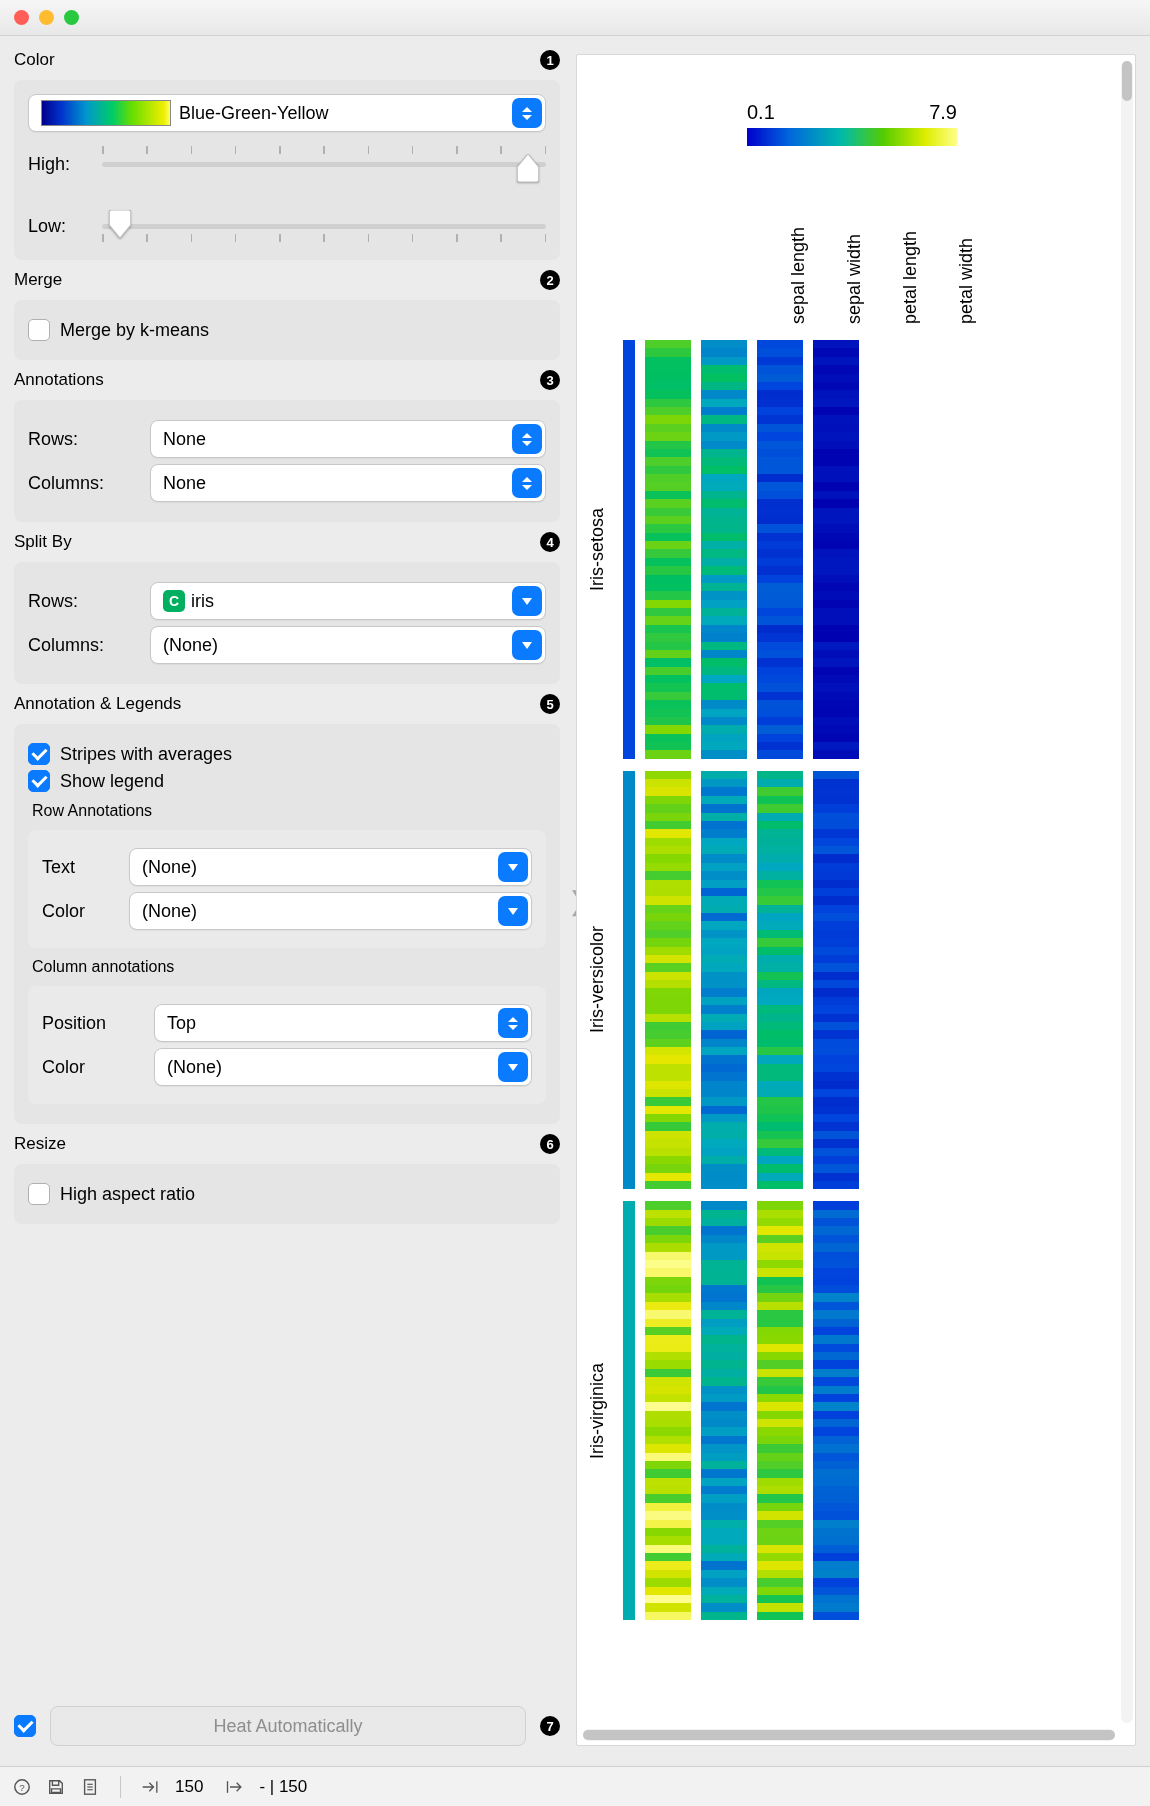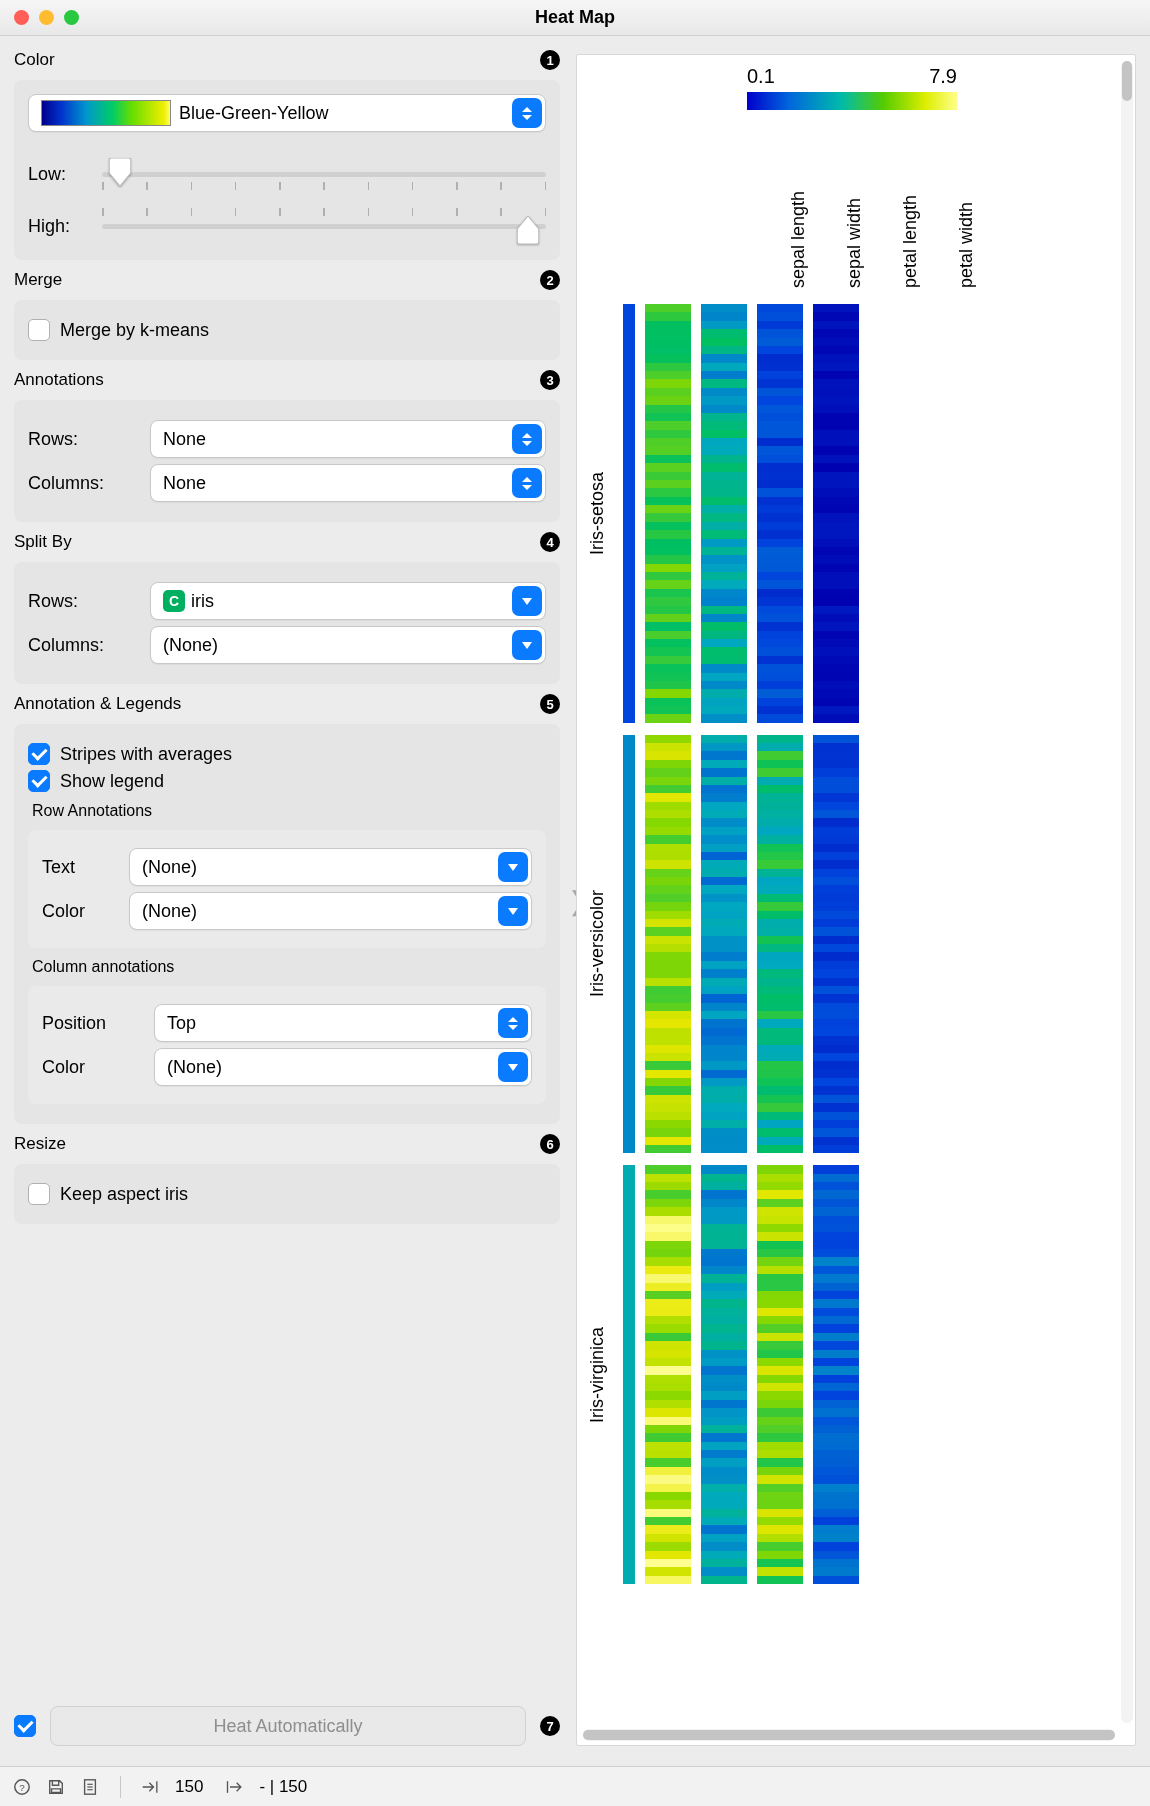--- a/index.html
+++ b/index.html
@@ -166,21 +166,21 @@
 
   
   .statusbar{
     height:40px;border-top:1px solid #cfcfcf;background:#f2f2f2;
     display:flex;align-items:center;padding:0 12px;gap:14px;font-size:17px;
   }
   .statusbar .divider{width:1px;height:22px;background:#c8c8c8;margin:0 6px;}
   .sb-icon{width:20px;height:20px;display:inline-flex;align-items:center;justify-content:center;color:#555;}
 
   
-  .viz{position:absolute;inset:10px 18px 24px 10px;}
+  .viz{position:absolute;inset:10px 18px 24px 10px;margin-top:36px;}
   .legend{display:flex;align-items:center;flex-direction:column;gap:4px;margin:0 auto;width:210px;}
   .legend-row{display:flex;justify-content:space-between;width:100%;font-size:20px;}
   .legend-bar{width:100%;height:18px;background:linear-gradient(90deg,#0000cc 0%,#0066dd 20%,#00bbaa 45%,#55cc00 65%,#ddee00 85%,#ffff88 100%);}
   .col-labels{display:flex;gap:10px;justify-content:center;margin-top:28px;height:150px;align-items:flex-end;}
   .col-label{writing-mode:vertical-rl;transform:rotate(180deg);font-size:18px;text-align:left;height:140px;width:46px;display:flex;align-items:center;justify-content:flex-start;}
   .heatmap-body{display:flex;gap:16px;margin-top:16px;}
   .row-groups{display:flex;flex-direction:column;gap:12px;}
   .row-group{display:flex;align-items:center;gap:10px;}
   .row-group-label{writing-mode:vertical-rl;transform:rotate(180deg);font-size:18px;width:26px;text-align:center;}
   .stripe{width:12px;}
@@ -190,81 +190,80 @@
 </style>
 </head>
 <body>
 
 <div class="titlebar">
   <div class="traffic-lights">
     <div class="tl red"></div>
     <div class="tl yellow"></div>
     <div class="tl green"></div>
   </div>
-  <div class="window-title">Heat Map</div>
 </div>
 
 <div class="main">
 
   <div class="left-panel">
 
     <div class="section-label-row">
       <span class="section-label">Color</span>
       <span class="info-badge">1</span>
     </div>
     <div class="group-box">
       <div class="combo">
         <span class="gradient-swatch"></span>
         <span>Blue-Green-Yellow</span>
         <span class="arrows"></span>
       </div>
+      <div class="slider-row" style="margin-top:12px;">
+        <span class="slider-label">High:</span>
+        <div class="slider-track">
+          <div class="line"></div>
+          <div class="ticks" style="top:2px;">
+              <span></span>
+              <span></span>
+              <span></span>
+              <span></span>
+              <span></span>
+              <span></span>
+              <span></span>
+              <span></span>
+              <span></span>
+              <span></span>
+              <span></span>
+            </div>
+          <div class="slider-thumb" style="left:96%;top:10px;">
+            <svg viewBox="0 0 20 26">
+                <path d="M10 0 L20 12 V24 Q20 26 18 26 H2 Q0 26 0 24 V12 Z" fill="#fff" stroke="#bbb"></path>
+              </svg>
+          </div>
+        </div>
+      </div>
       <div class="slider-row">
         <span class="slider-label">Low:</span>
         <div class="slider-track">
           <div class="line"></div>
           <div class="ticks">
               <span></span>
               <span></span>
               <span></span>
               <span></span>
               <span></span>
               <span></span>
               <span></span>
               <span></span>
               <span></span>
               <span></span>
               <span></span>
             </div>
           <div class="slider-thumb" style="left:4%;">
             <svg viewBox="0 0 20 26">
                 <path d="M2 0 H18 Q20 0 20 2 V14 L10 26 L0 14 V2 Q0 0 2 0 Z" fill="#fff" stroke="#bbb"></path>
-              </svg>
-          </div>
-        </div>
-      </div>
-      <div class="slider-row" style="margin-top:12px;">
-        <span class="slider-label">High:</span>
-        <div class="slider-track">
-          <div class="line"></div>
-          <div class="ticks" style="top:2px;">
-              <span></span>
-              <span></span>
-              <span></span>
-              <span></span>
-              <span></span>
-              <span></span>
-              <span></span>
-              <span></span>
-              <span></span>
-              <span></span>
-              <span></span>
-            </div>
-          <div class="slider-thumb" style="left:96%;top:10px;">
-            <svg viewBox="0 0 20 26">
-                <path d="M10 0 L20 12 V24 Q20 26 18 26 H2 Q0 26 0 24 V12 Z" fill="#fff" stroke="#bbb"></path>
               </svg>
           </div>
         </div>
       </div>
     </div>
 
     <div class="section-label-row">
       <span class="section-label">Merge</span>
       <span class="info-badge">2</span>
     </div>
@@ -367,21 +366,21 @@
       </div>
     </div>
 
     <div class="section-label-row">
       <span class="section-label">Resize</span>
       <span class="info-badge">6</span>
     </div>
     <div class="group-box">
       <div class="chk-row">
         <span class="chk"></span>
-        <span>Keep aspect iris</span>
+        <span>High aspect ratio</span>
       </div>
     </div>
 
     <div class="send-row">
       <span class="chk checked"></span>
       <div class="send-btn">
         <span>Heat Automatically</span>
       </div>
       <span class="info-badge">7</span>
     </div>

